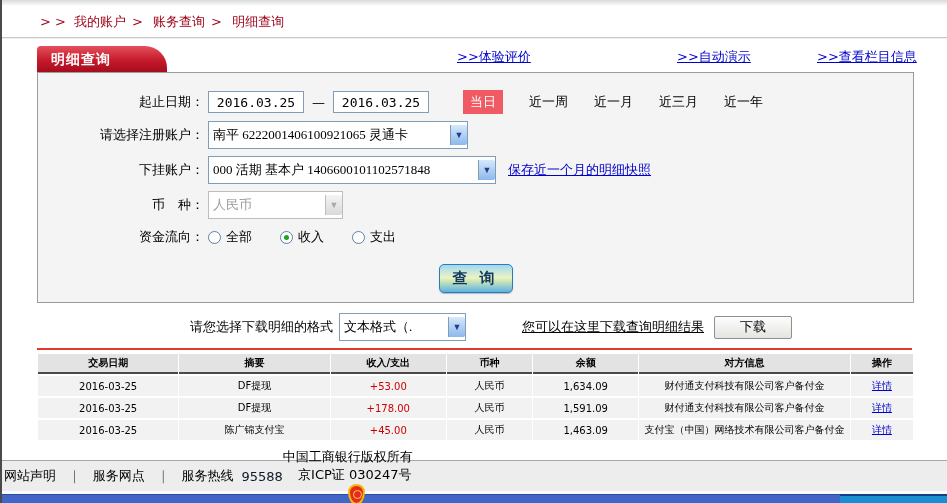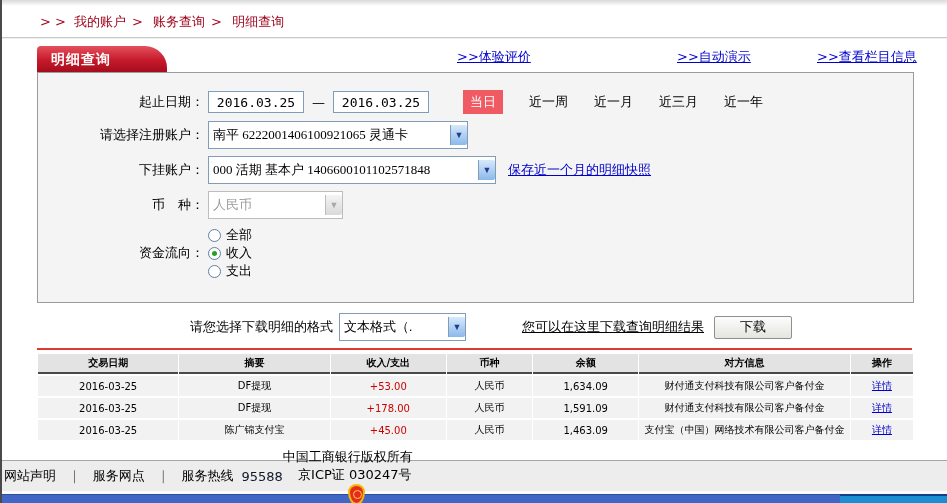--- a/index.html
+++ b/index.html
@@ -43,21 +43,21 @@
   .select .arrow { width:17px; height:20px; flex:none; border-left:1px solid #7f9db9;
     background:linear-gradient(180deg,#d6e9fb 0%,#8cb8ea 100%); border-radius:0 2px 2px 0;
     color:#1c3f94; font-size:9px; line-height:20px; text-align:center; cursor:pointer; }
   .sel-account { width:260px; }
   .sel-sub { width:288px; }
   .sel-currency { width:135px; border-color:#bdbdbd; color:#9b9b9b; }
   .sel-currency .arrow { border-left-color:#bdbdbd; color:#a8a8a8;
     background:linear-gradient(180deg,#f4f4f4,#d9d9d9); cursor:default; }
   .snap-link { margin-left:12px; color:#0000cc; text-decoration:underline; cursor:pointer; }
 
-  .radio-group { display:flex; align-items:center;flex-direction:column; }
+  .radio-group { display:flex; align-items:center; }
   .radio { display:flex; align-items:center; margin-right:28px; cursor:pointer; }
   .radio .circ { width:13px; height:13px; border:1px solid #5e7fa4; border-radius:50%;
     background:#fff; margin-right:5px; position:relative; }
   .radio.checked .circ::after { content:""; position:absolute; left:3px; top:3px;
     width:5px; height:5px; border-radius:50%; background:#1fa31f; }
 
   .query-btn-row { text-align:center; margin-top:16px; }
   .query-btn { width:74px; height:29px; border:1px solid #2e7bb5; border-radius:5px;
     background:linear-gradient(180deg,#9fd8f2 0%,#eef4c4 48%,#d8ecb4 55%,#5cb2e2 100%);
     font-size:15px; font-weight:bold; color:#123a5e; letter-spacing:4px; cursor:pointer;
@@ -175,20 +175,23 @@
           <span class="circ"></span>
           <span>收入</span>
         </span>
         <span class="radio">
           <span class="circ"></span>
           <span>支出</span>
         </span>
       </div>
     </div>
 
+    <div class="query-btn-row">
+      <button class="query-btn">查 询</button>
+    </div>
   </div>
 
   <div class="download-row">
     <span class="dl-label">请您选择下载明细的格式</span>
     <div class="select sel-format">
       <span class="val">文本格式（.txt）</span>
       <span class="arrow">▼</span>
     </div>
     <span class="dl-hint">您可以在这里下载查询明细结果</span>
     <button class="dl-btn">下载</button>

